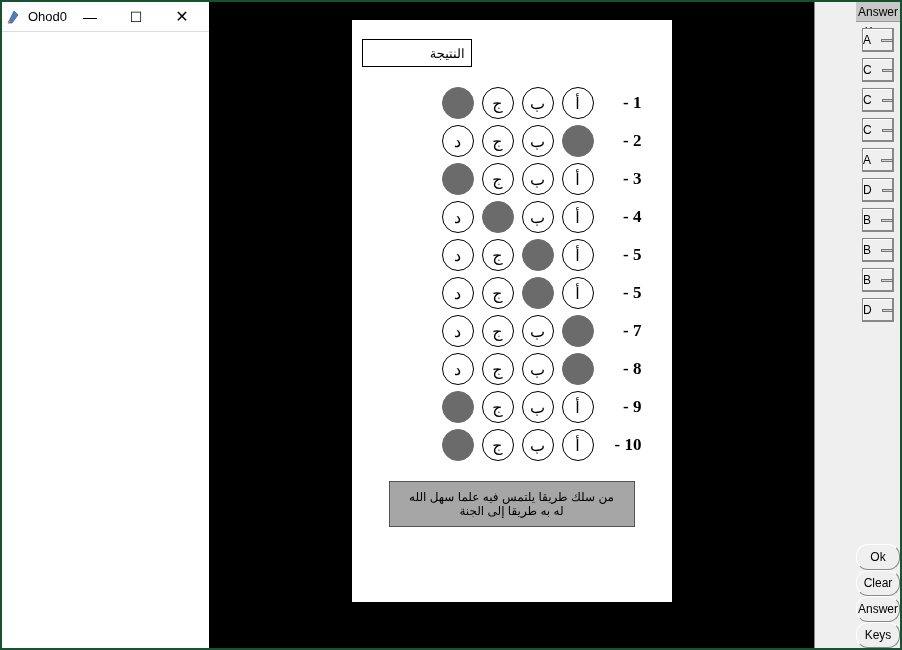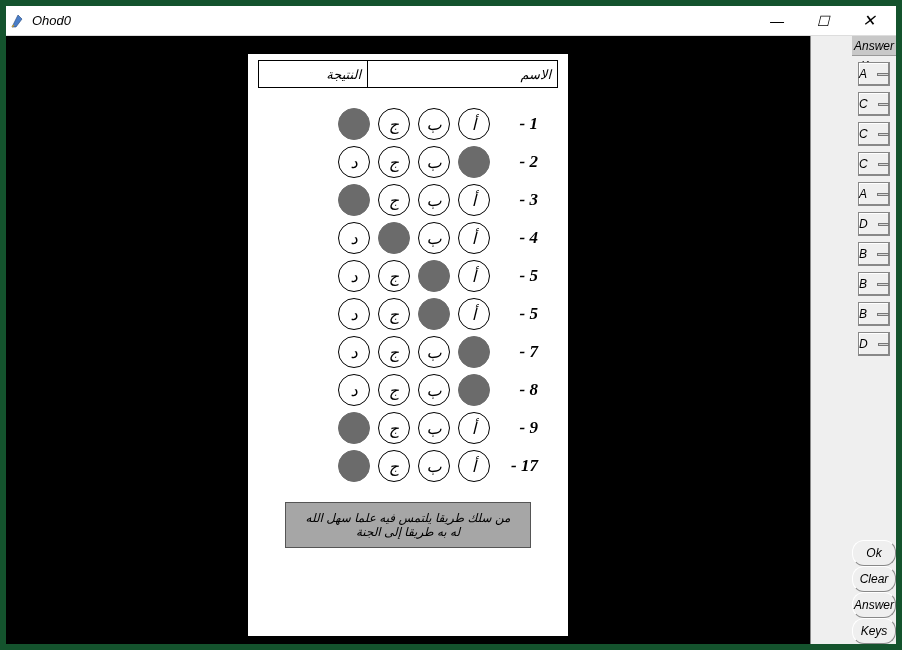--- a/index.html
+++ b/index.html
@@ -1,32 +1,32 @@
 <!DOCTYPE html>
 <html><head>
 <meta charset="utf-8">
 <style>
   * { box-sizing: border-box; margin: 0; padding: 0; font-family: "Segoe UI", Tahoma, sans-serif; }
   body { width: 902px; height: 650px; background: #fff; overflow: hidden; }
 
-  .window { width: 902px; height: 650px; border: 6px solid #14532d; display: flex; flex-direction: column; position: relative; font-style: italic; }
+  .window { width: 902px; height: 650px; border: 2px solid #14532d; display: flex; flex-direction: row; position: relative; }
 
   .titlebar { height: 30px; background: #fff; display: flex; align-items: center; padding: 0 4px; border-bottom: 1px solid #ddd; }
   .titlebar .feather { width: 16px; height: 16px; margin-right: 6px; }
   .titlebar .title { font-size: 13px; flex: 0 0 auto; }
   .titlebar .spacer { flex: 1; }
   .tb-btn { width: 46px; height: 30px; display: flex; align-items: center; justify-content: center; font-size: 14px; }
   .tb-btn.close { font-size: 16px; }
   .tb-glyph { font-family: "Segoe UI Symbol", sans-serif; }
 
   .content { flex: 1; display: flex; }
   .canvas { flex: 1; background: #000; display: flex; align-items: flex-start; justify-content: center; padding-top: 18px; }
 
   .sheet { width: 320px; height: 582px; background: #fff; display: flex; flex-direction: column; align-items: center; }
-  .hdr { display: flex; width: 300px; height: 28px; margin-top: 6px; }
+  .hdr { display: flex; width: 300px; height: 28px; margin-top: 19px; }
   .hdr .cell { border: 1px solid #000; display: flex; align-items: center; justify-content: flex-end; padding-right: 6px; font-size: 13px; font-family: "Tahoma", sans-serif; }
   .hdr .score { width: 110px; }
   .hdr .name  { flex: 1; border-left: none; }
 
   .rows { margin-top: 20px; display: flex; flex-direction: column; gap: 6px; }
   .row { display: flex; align-items: center; gap: 8px; direction: ltr; justify-content: flex-end; width: 260px; }
   .bubble { width: 32px; height: 32px; border: 1.5px solid #000; border-radius: 50%; display: flex; align-items: center; justify-content: center; font-size: 16px; font-family: "Tahoma", sans-serif; }
   .bubble.filled { background: #6b6b6b; border-color: #6b6b6b; color: transparent; }
   .row .num { width: 40px; text-align: right; font-size: 17px; font-weight: bold; font-family: "Times New Roman", serif; direction: ltr; }
 
@@ -60,21 +60,20 @@
     <div class="tb-btn close">
         <span class="tb-glyph">✕</span>
       </div>
   </div>
 
   <div class="content">
     <div class="canvas">
       <div class="sheet">
         <div class="hdr">
           <div class="cell score">النتيجة</div>
-          <div class="cell name">الاسم</div>
         </div>
         <div class="rows" id="rows">
             <div class="row">
               <div class="bubble filled">د</div>
               <div class="bubble">ج</div>
               <div class="bubble">ب</div>
               <div class="bubble">أ</div>
               <div class="num">- 1</div>
             </div>
             <div class="row">
@@ -131,21 +130,21 @@
               <div class="bubble">ج</div>
               <div class="bubble">ب</div>
               <div class="bubble">أ</div>
               <div class="num">- 9</div>
             </div>
             <div class="row">
               <div class="bubble filled">د</div>
               <div class="bubble">ج</div>
               <div class="bubble">ب</div>
               <div class="bubble">أ</div>
-              <div class="num">- 17</div>
+              <div class="num">- 10</div>
             </div>
           </div>
         <div class="quote">من سلك طريقا يلتمس فيه علما سهل الله له به طريقا إلى الجنة</div>
       </div>
     </div>
 
     <div class="sidebar">
       <div class="sbtitle">Answer Keys</div>
       <div class="answer-keys" id="answer-keys">
           <div class="key-btn">

